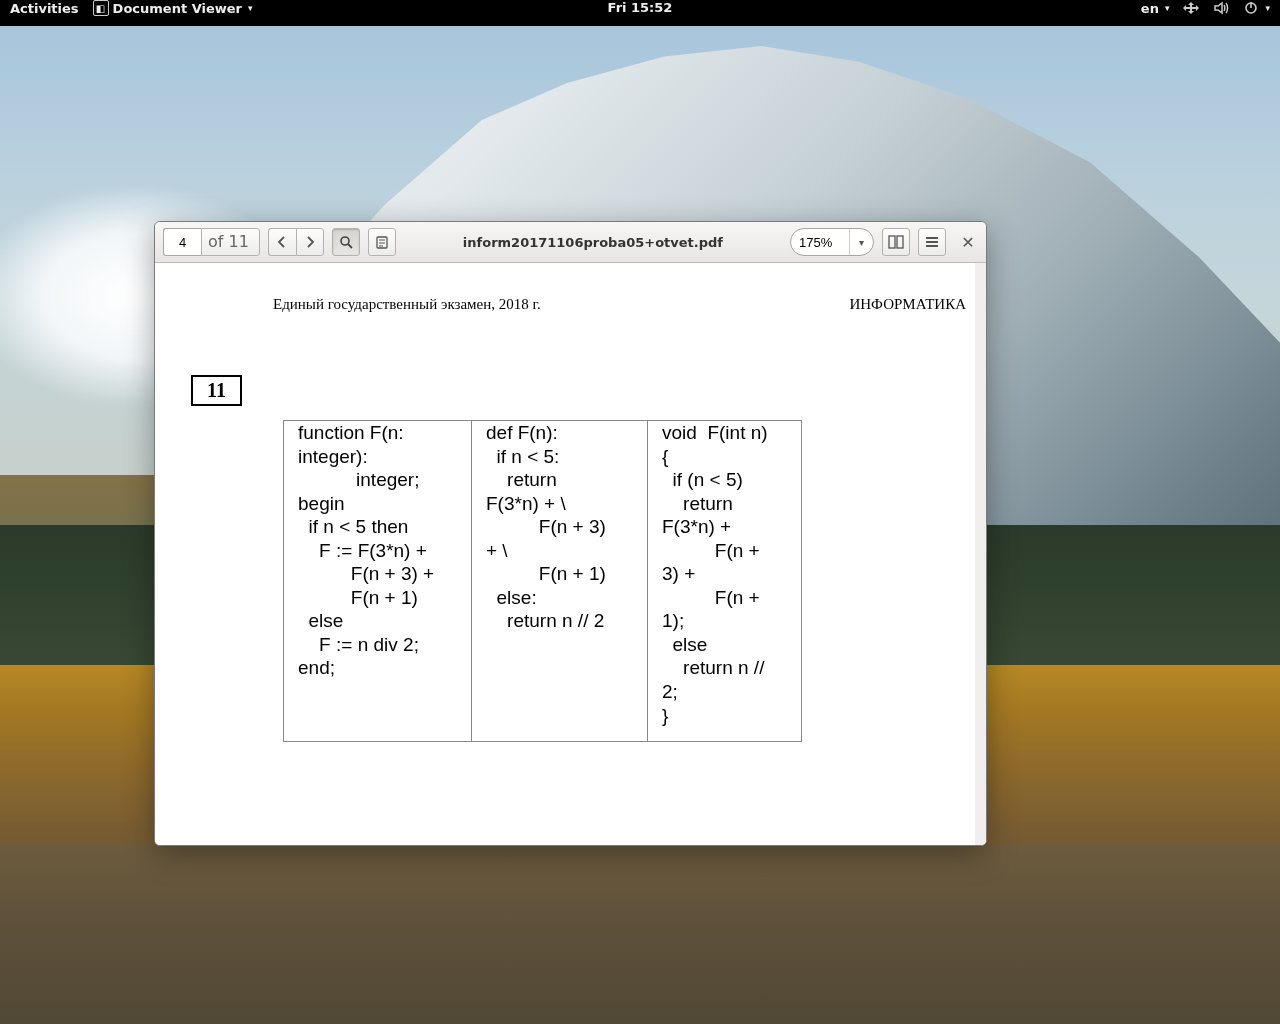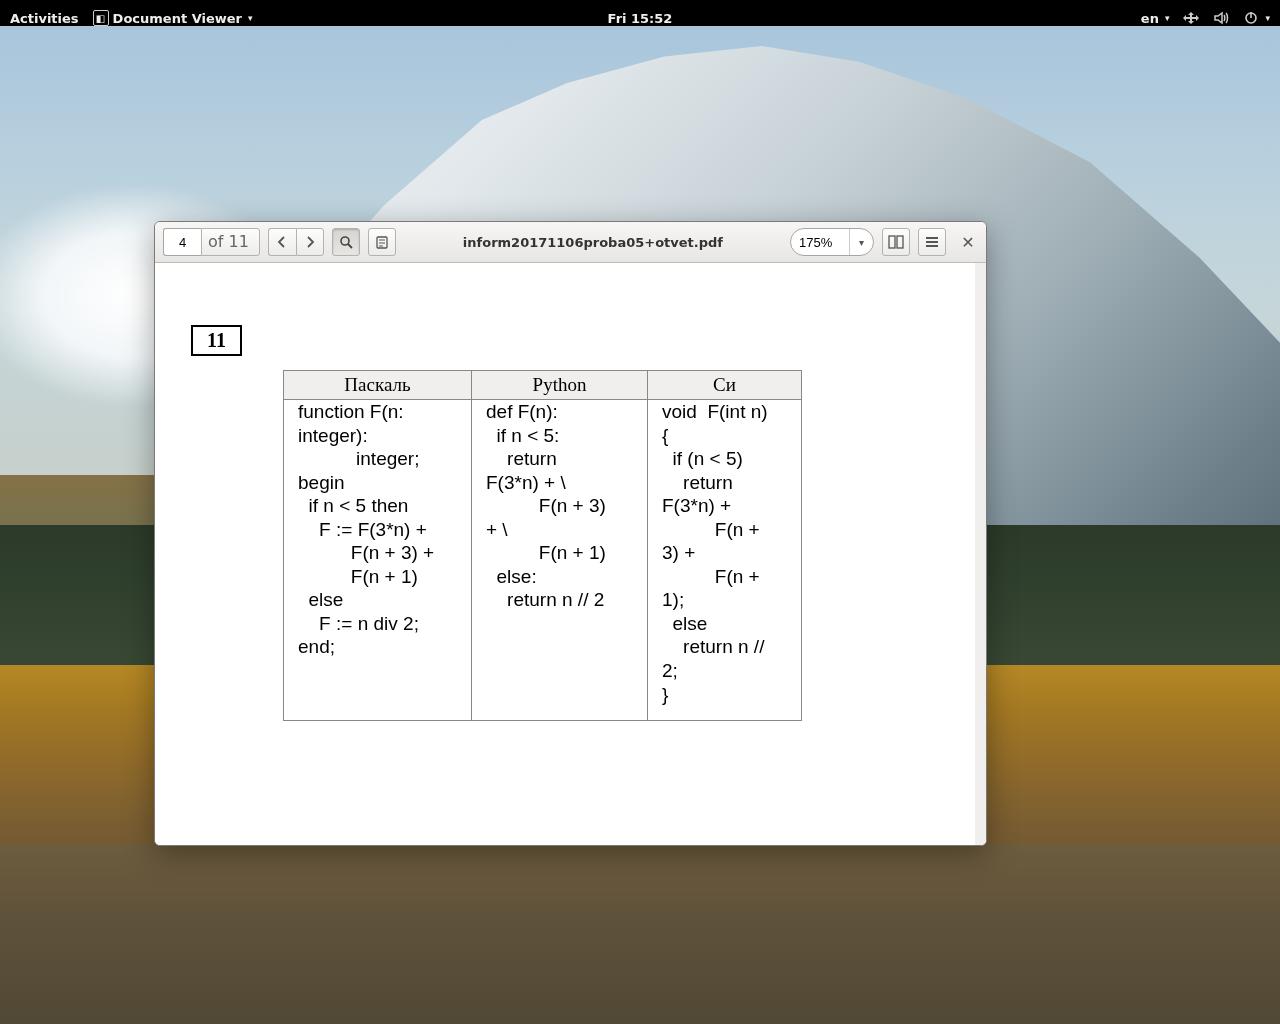--- a/index.html
+++ b/index.html
@@ -1,17 +1,17 @@
 <!DOCTYPE html>
 <html><head>
 <meta charset="utf-8">
 <style>
 *{margin:0;padding:0;box-sizing:border-box}
 body{width:1280px;height:1024px;font-family:"DejaVu Sans",Cantarell,sans-serif;overflow:hidden;position:relative;background:#000}
-.topbar{height:26px;background:#000;color:#eee;display:flex;align-items:flex-end;font-size:13px;font-weight:600;padding:0 10px;position:relative;z-index:10}
+.topbar{height:26px;background:#000;color:#eee;display:flex;align-items:flex-start;font-size:13px;font-weight:600;padding:0 10px;position:relative;z-index:10}
 .tb-left,.tb-right{display:flex;align-items:center;gap:14px}
 .tb-center{position:absolute;left:50%;transform:translateX(-50%);color:#eee}
 .tb-right{margin-left:auto}
 .tb-item{display:flex;align-items:center;gap:4px;cursor:pointer}
 .app-icon{width:16px;height:16px;border:1.5px solid #ccc;border-radius:2px;display:inline-flex;align-items:center;justify-content:center;font-size:10px}
 .tri{font-size:9px;margin-left:2px}
 .sys-icon{width:16px;height:16px;display:inline-flex;align-items:center;justify-content:center}
 
 .desktop{position:absolute;top:26px;left:0;width:1280px;height:998px;
  background:
@@ -161,30 +161,29 @@
             <line x1="1" y1="6" x2="13" y2="6" stroke="#555" stroke-width="1.8"></line>
             <line x1="1" y1="10" x2="13" y2="10" stroke="#555" stroke-width="1.8"></line>
           </svg>
       </div>
       <div class="close-btn">
         <span>✕</span>
       </div>
     </div>
 
     <div class="doc-page">
+      <div class="header-line">
+        <span>Единый государственный экзамен, 2018 г.</span>
+        <span>ИНФОРМАТИКА</span>
+      </div>
       <div class="problem-row">
         <div class="prob-num">11</div>
       </div>
       <table class="code-table">
         <tbody>
-            <tr>
-          <th>Паскаль</th>
-          <th>Python</th>
-          <th>Си</th>
-        </tr>
         <tr>
           <td>function F(n:
 integer):
            integer;
 begin
   if n &lt; 5 then
     F := F(3*n) +
           F(n + 3) +
           F(n + 1)
   else

